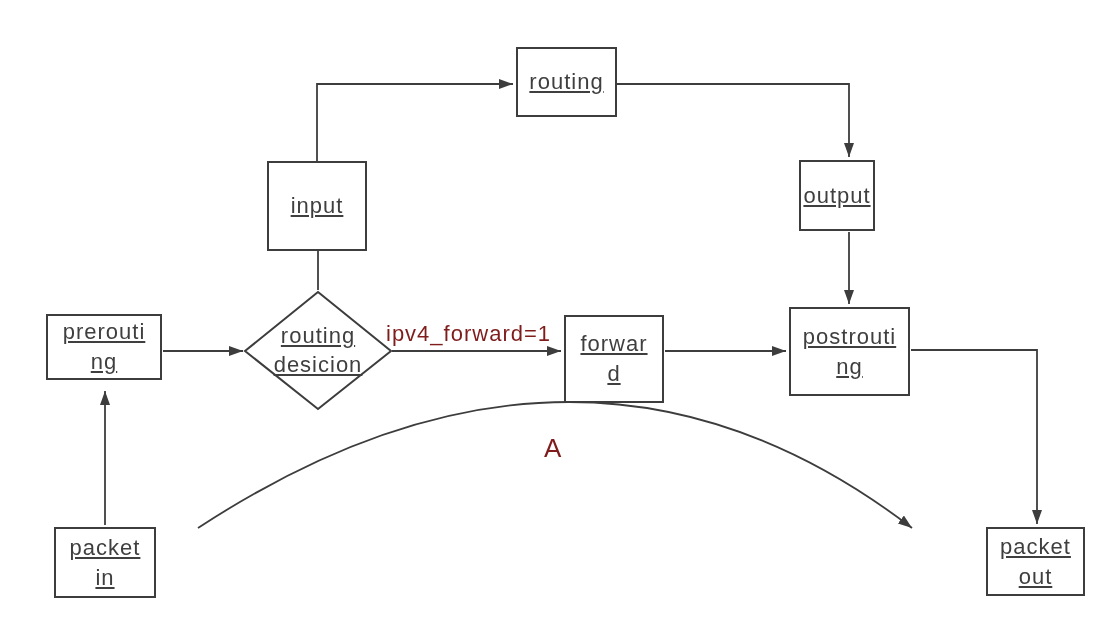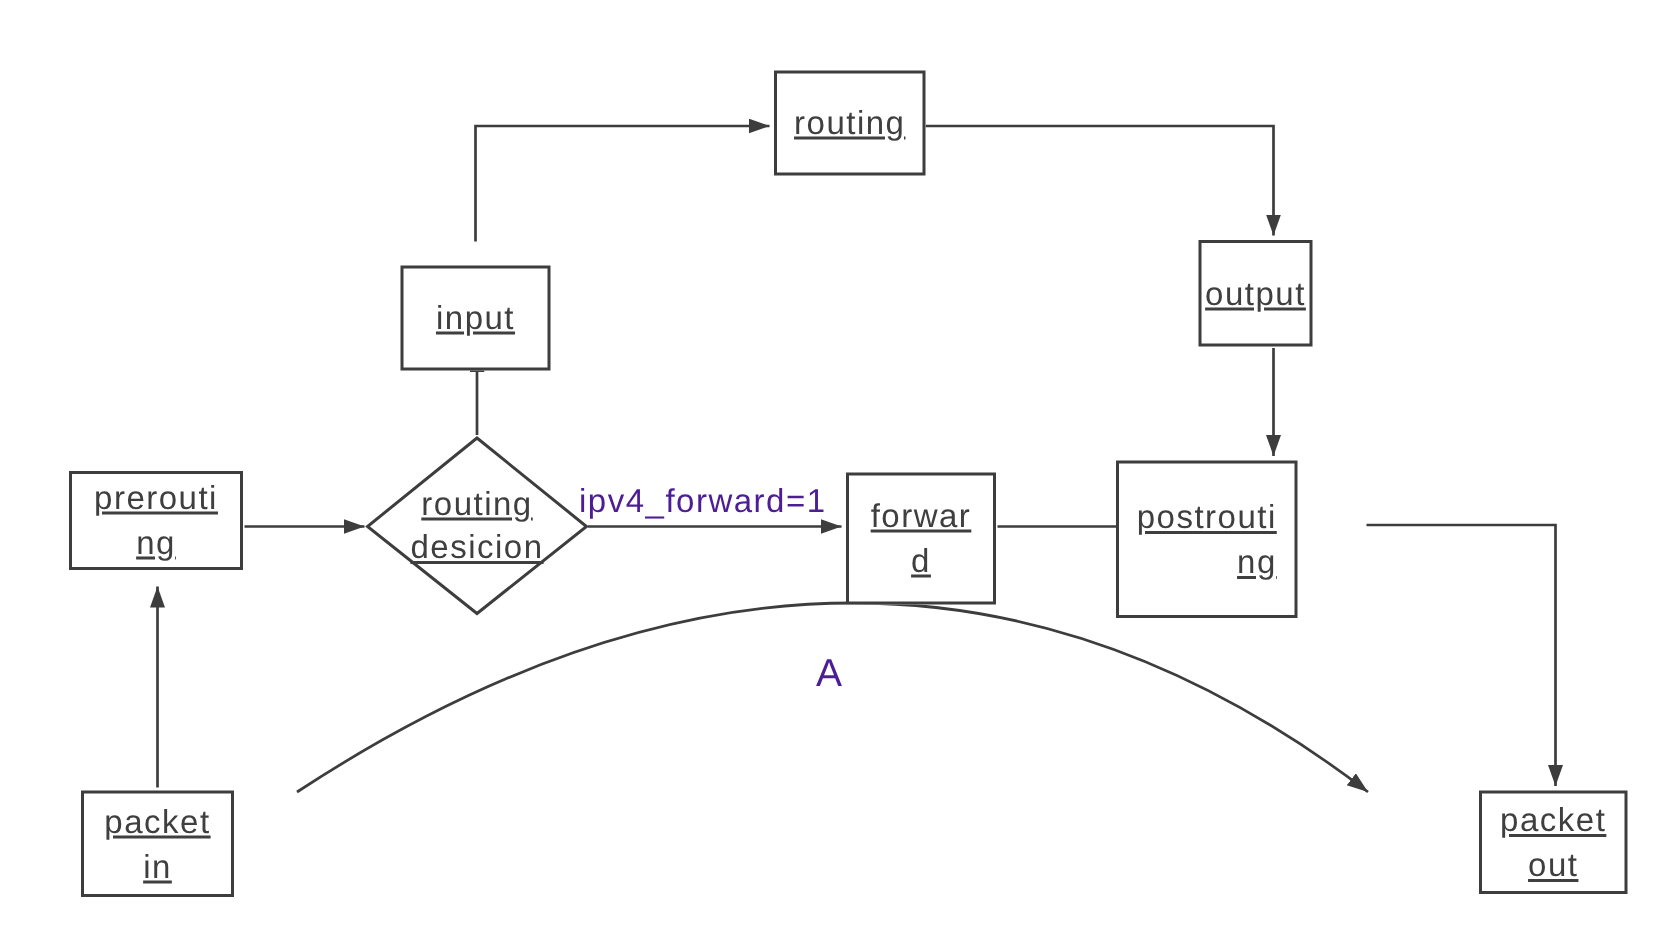--- a/index.html
+++ b/index.html
@@ -46,21 +46,21 @@
     line-height: 1.35;
     white-space: pre-line;
     text-decoration: underline;
   }
   .node.no-box {
     border: none;
     background: transparent;
   }
   .edge-label {
     position: absolute;
-    color: #4c1d95;
+    color: #7f1d1d;
     font-size: 22px;
     letter-spacing: 1px;
     white-space: nowrap;
   }
   .edge-label.big {
     font-size: 26px;
   }
 </style>
 </head>
 <body>
@@ -99,30 +99,30 @@
 
   <div class="node" style="left:54px;  top:527px; width:102px; height:71px;">packet
 in</div>
 
   <div class="node" style="left:46px;  top:314px; width:116px; height:66px;">prerouti
 ng</div>
 
   <div class="node no-box" style="left:248px; top:307px; width:140px; height:88px; line-height:1.3;">routing
 desicion</div>
 
-  <div class="node" style="left:267px; top:177px; width:100px; height:70px;">input</div>
+  <div class="node" style="left:267px; top:161px; width:100px; height:90px;">input</div>
 
   <div class="node" style="left:516px; top:47px;  width:101px; height:70px;">routing</div>
 
   <div class="node" style="left:799px; top:160px; width:76px; height:71px;">output</div>
 
   <div class="node" style="left:564px; top:315px; width:100px; height:88px;">forwar
 d</div>
 
-  <div class="node" style="left:744px; top:307px; width:121px; height:105px;text-align:right;">postrouti
+  <div class="node" style="left:789px; top:307px; width:121px; height:89px;">postrouti
 ng</div>
 
   <div class="node" style="left:986px; top:527px; width:99px; height:69px;">packet
 out</div>
 
   <div class="edge-label" style="left:386px; top:321px;">ipv4_forward=1</div>
 
   <div class="edge-label big" style="left:544px; top:433px;">A</div>
 
 </div>

